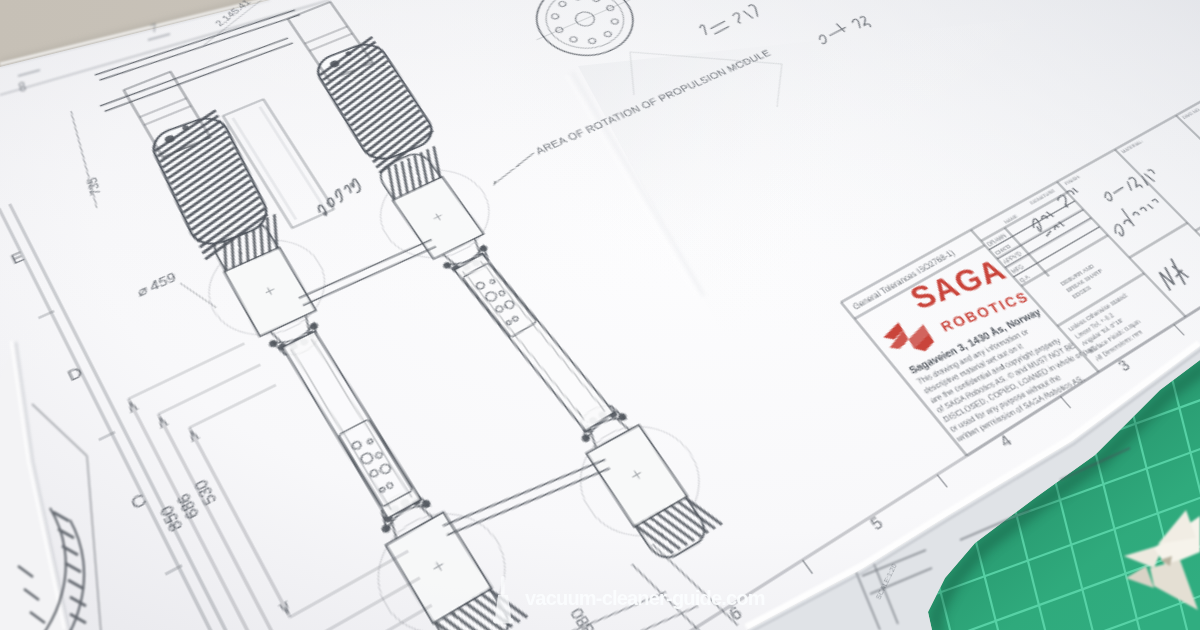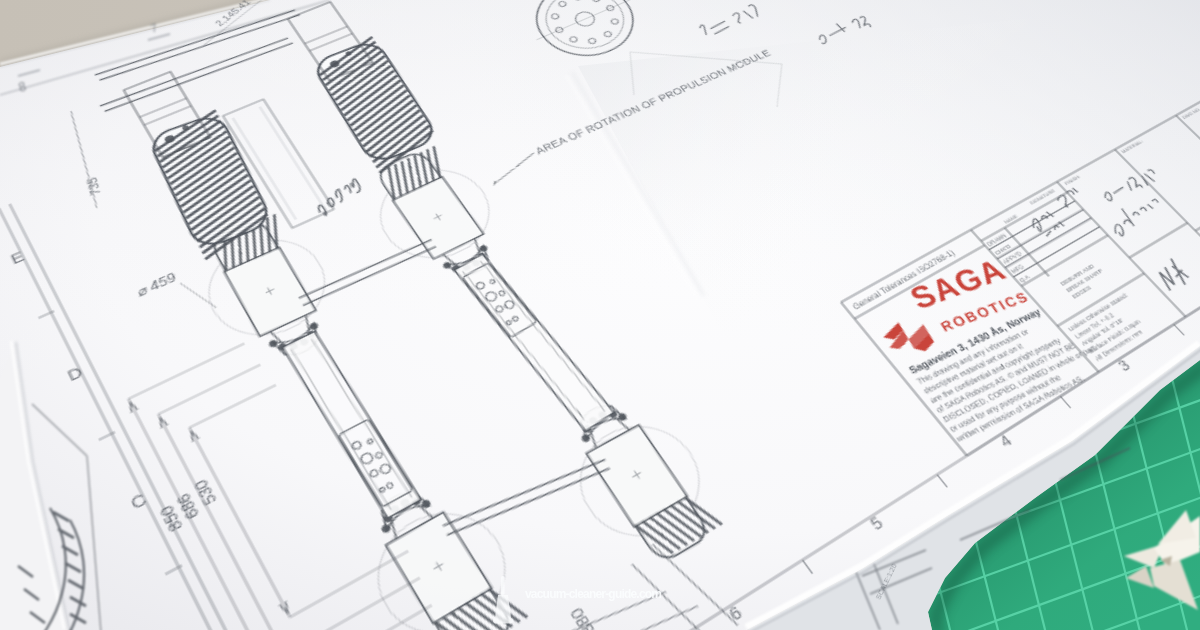--- a/index.html
+++ b/index.html
@@ -1,18 +1,18 @@
 <!DOCTYPE html>
 <html><head><meta charset="utf-8"><style>
 html,body{margin:0;padding:0;width:1200px;height:630px;overflow:hidden;background:#c8c3bb;}
 #scene{position:absolute;inset:0;width:1200px;height:630px;}
 #desk{position:absolute;inset:0;background:linear-gradient(100deg,#c6c0b6,#cbc5bc 55%,#cec9c1);}
 #photospace{position:absolute;left:0;top:0;}
 #content{position:absolute;left:0;top:0;width:841px;height:594px;transform-origin:0 0;transform:matrix3d(1.46928202,-0.52749762,0,0.00037876,0.51540723,0.93835328,0,-0.00042833,0,0,1,0,-66.8834,105.2993,0,1);filter:blur(0.75px);opacity:0.93;}
-#wm{position:absolute;left:525px;top:587px;font-family:Liberation Sans, sans-serif;font-weight:bold;font-size:12px;letter-spacing:-0.8px;color:rgba(251,253,254,0.92);}
+#wm{position:absolute;left:525px;top:587px;font-family:Liberation Sans, sans-serif;font-weight:bold;font-size:20px;letter-spacing:-0.8px;color:rgba(251,253,254,0.92);}
 </style></head><body>
 <div id="scene">
 
 <div id="desk"></div>
 <svg id="photospace" width="1200" height="630" viewBox="0 0 1200 630">
 
 <defs>
         <linearGradient id="matg" x1="0" y1="0" x2="0.8" y2="1">
           <stop offset="0" stop-color="#186149"></stop>
           <stop offset="0.4" stop-color="#27956d"></stop>

